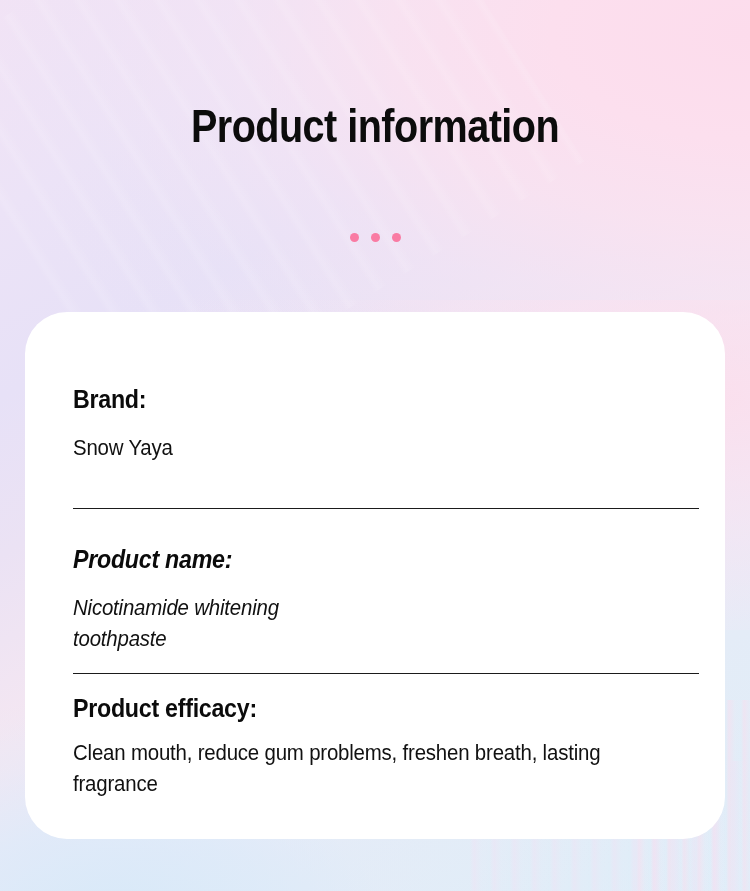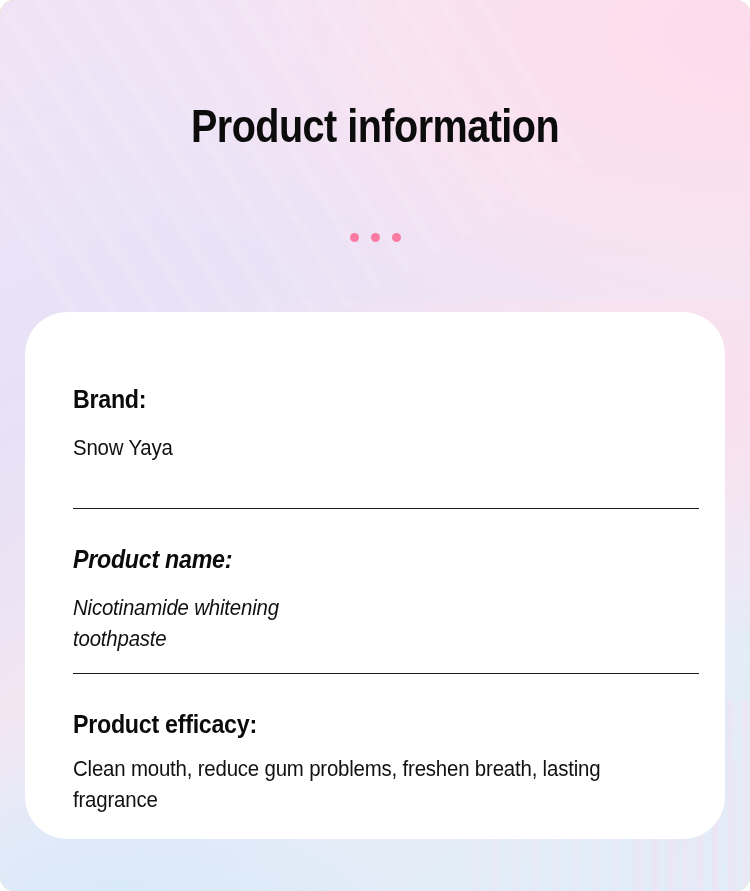--- a/index.html
+++ b/index.html
@@ -13,21 +13,20 @@
     font-family: "Liberation Sans", sans-serif;
     -webkit-font-smoothing: antialiased;
   }
 
   .page {
     position: relative;
     width: 750px;
     height: 891px;
     overflow: hidden;
     background: #bef264;
-    border-radius: 14px;
   }
 
   
   .bg-base {
     position: absolute;
     inset: 0;
     background:
       linear-gradient(150deg,
         #f2e3f5 0%,
         #ece3f7 16%,
@@ -201,21 +200,20 @@
   .col-left {
     width: 382px;
     flex: 0 0 382px;
   }
   .col-right {
     flex: 1 1 auto;
     padding-right: 10px;
   }
   .col-full {
     width: 100%;
-    margin-top: 16px;
   }
 
   .field-label {
     font-family: "Liberation Sans", sans-serif;
     font-weight: bold;
     font-size: 25px;
     line-height: 30px;
     color: #0b0b0b;
     letter-spacing: -0.3px;
     transform: scaleX(0.93);

